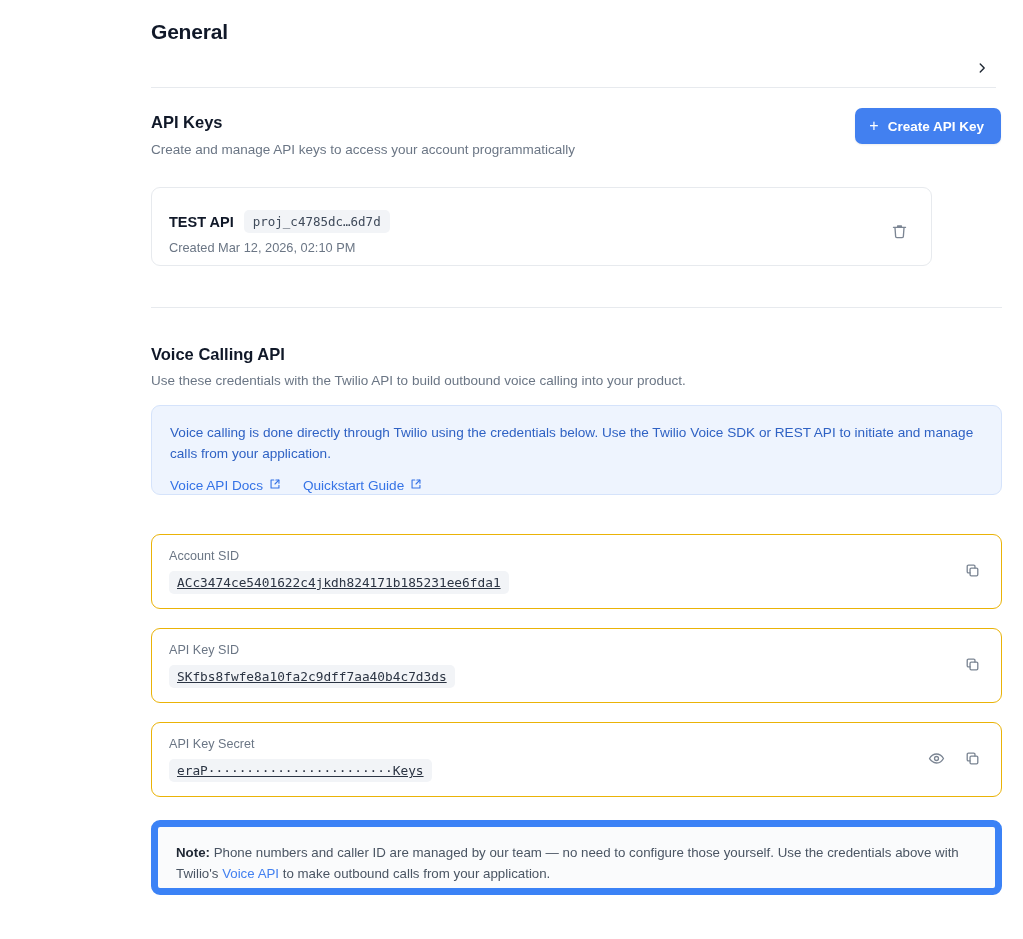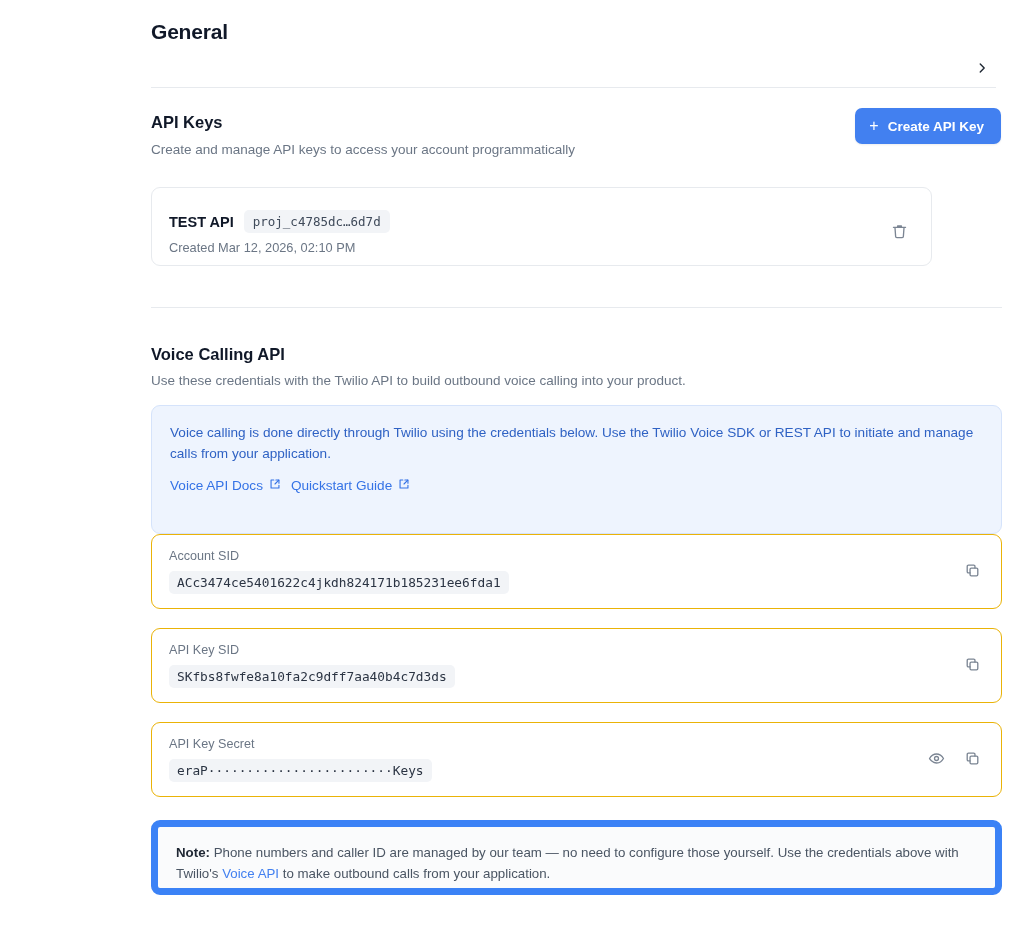--- a/index.html
+++ b/index.html
@@ -114,35 +114,35 @@
     font-size: 16.5px; font-weight: bold; color: #101828;
   }
   .sec-voice-sub {
     position: absolute; left: 106px; top: 373px;
     font-size: 13.5px; color: #6b7685;
   }
 
   
   .callout {
     position: absolute; left: 106px; top: 405px;
-    width: 851px; height: 129px;
+    width: 851px; height: 90px;
     background: #eef4fe;
     border: 1px solid #d5e3fb;
     border-radius: 9px;
     padding: 17px 18px;
   }
   .callout-text {
     font-size: 13.6px;
     line-height: 1.54;
     color: #2f62c4;
     max-width: 805px;
   }
   .callout-links {
     margin-top: 13px;
-    display: flex; align-items: center; gap: 10px;
+    display: flex; align-items: center; gap: 22px;
   }
   .clink {
     display: inline-flex; align-items: center; gap: 6px;
     font-size: 13.6px;
     color: #3573e6;
     text-decoration: none;
     cursor: pointer;
   }
 
   
@@ -163,20 +163,21 @@
   .cred-value {
     display: inline-block;
     margin-top: 8px;
     font-family: "DejaVu Sans Mono", monospace;
     font-size: 12.8px;
     color: #2b3443;
     background: #f2f4f7;
     border-radius: 5px;
     padding: 4px 8px;
     white-space: pre;
+    text-decoration: underline;
   }
   .cred-actions { display: flex; align-items: center; gap: 6px; }
 
   
   .notebox {
     position: absolute; left: 106px; top: 820px;
     width: 851px; height: 75px;
     background: #fafbfc;
     border: 7px solid #3b82f6;
     border-radius: 9px;

